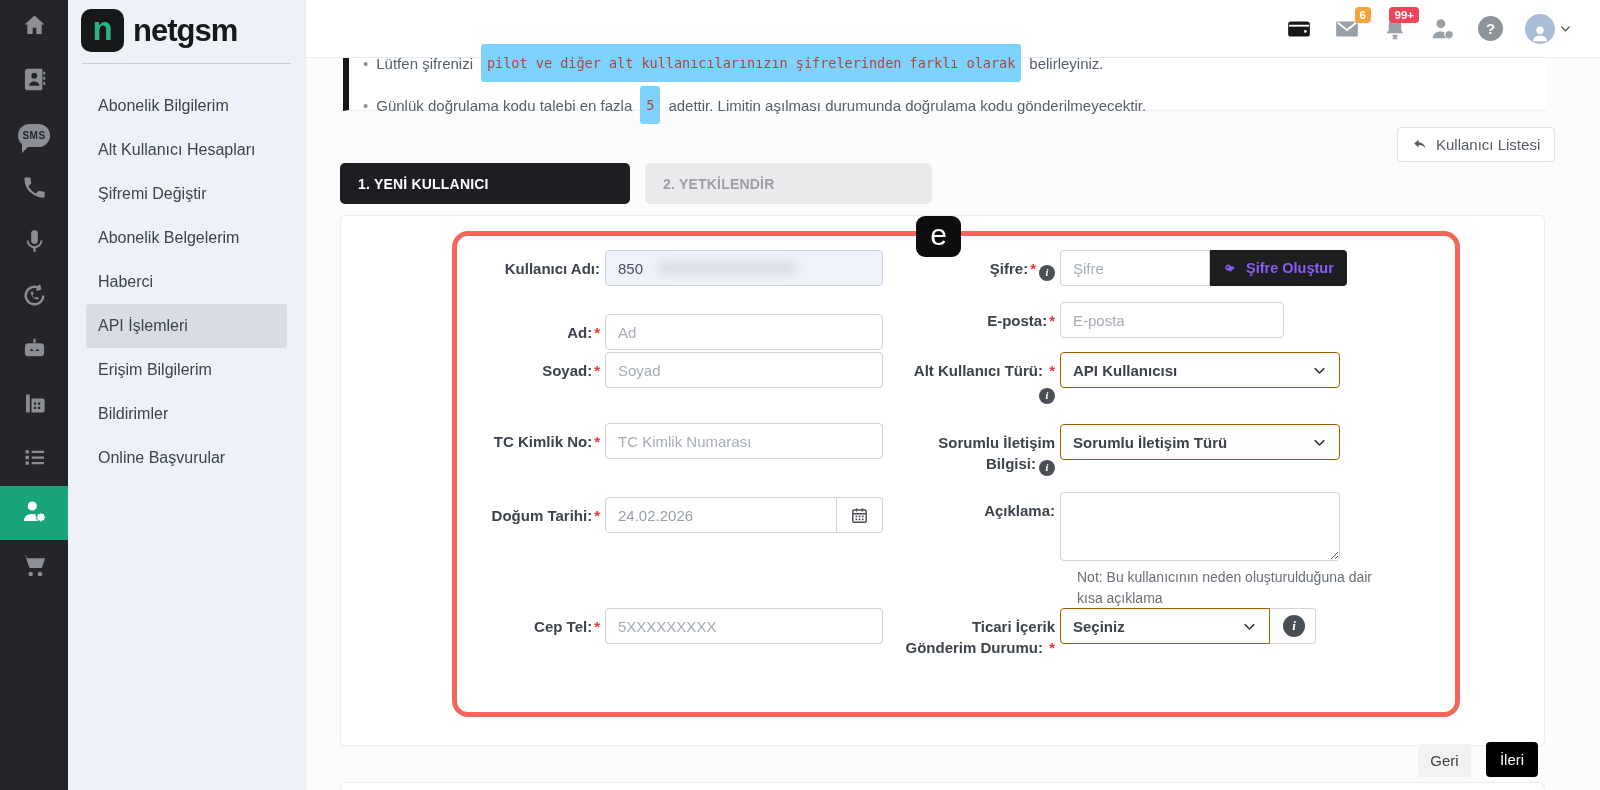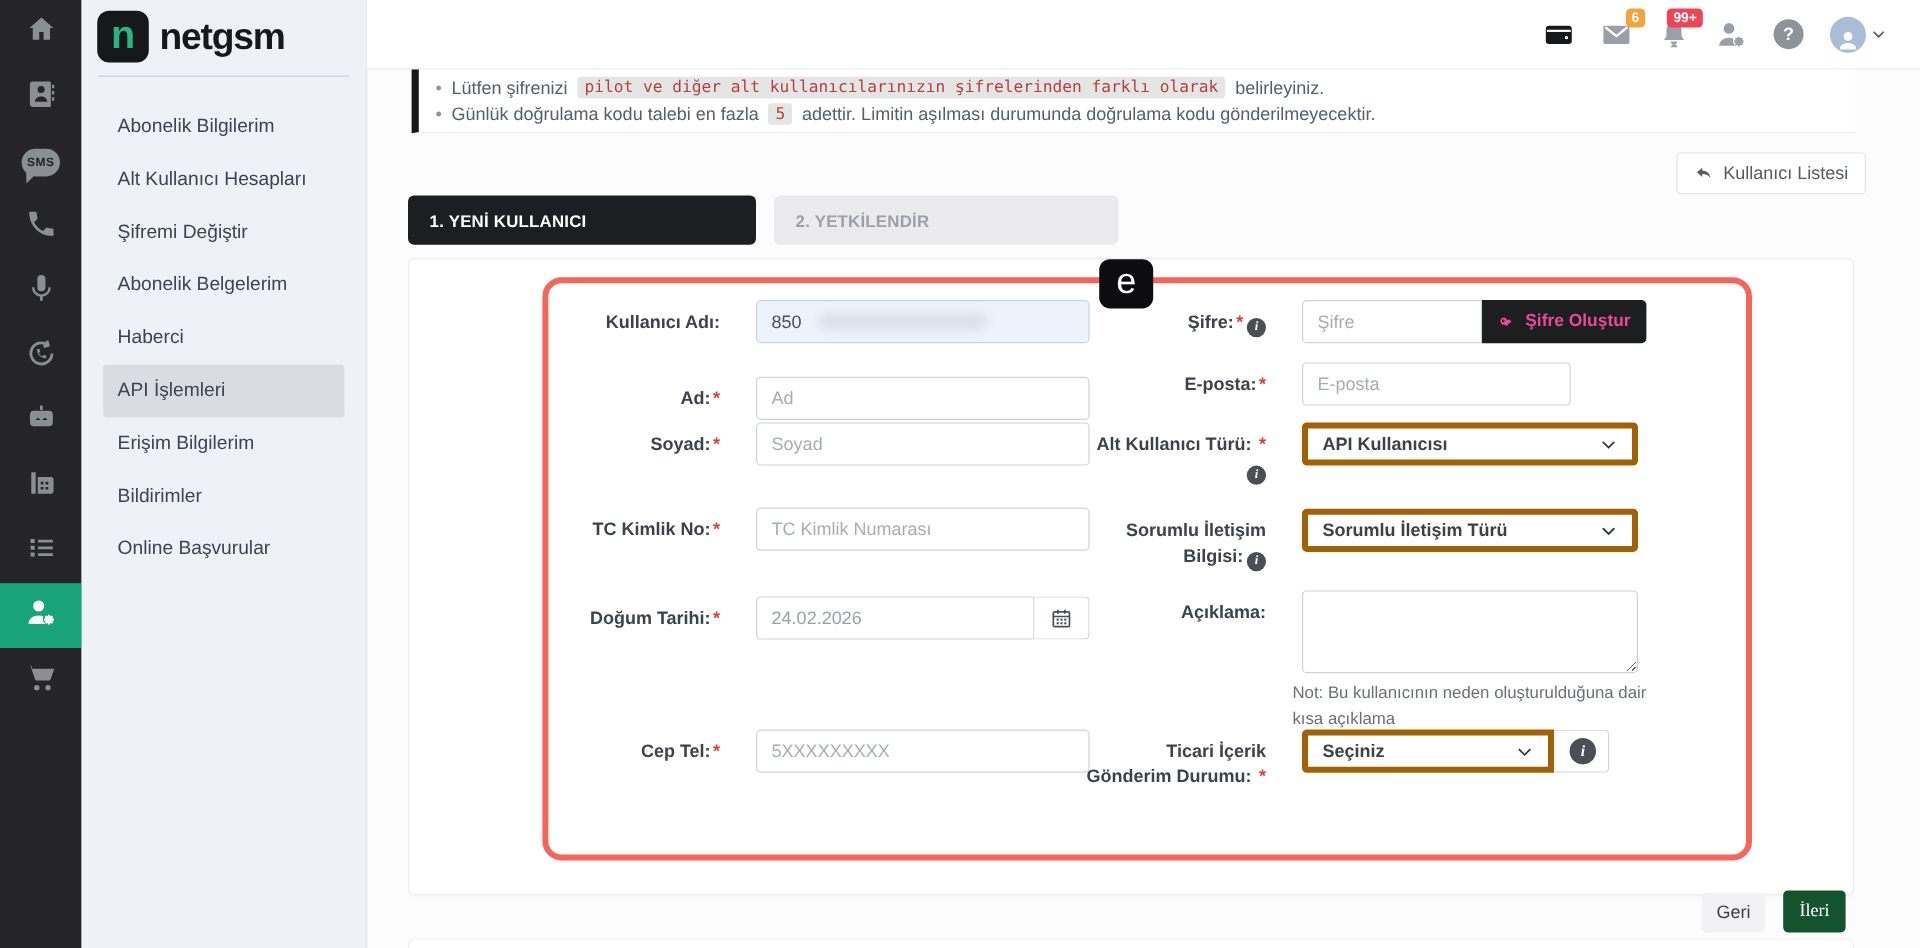--- a/index.html
+++ b/index.html
@@ -36,62 +36,62 @@
   .badge.red { background:#ef4358; }
   .help-circle { width:25px; height:25px; border-radius:50%; background:#8d9398; color:#fff; font-size:15px; font-weight:bold; display:flex; align-items:center; justify-content:center; cursor:pointer; }
   .avatar-wrap { display:flex; align-items:center; gap:4px; cursor:pointer; }
   .avatar { width:30px; height:30px; border-radius:50%; background:#a9bdd6; display:flex; align-items:flex-end; justify-content:center; overflow:hidden; }
   .avatar svg { width:22px; height:22px; color:#fff; }
 
   
   .notice { left:343px; top:58px; width:1203px; height:53px; background:#fff; border-left:6px solid #17181a; border-bottom:1px solid #f0f0f2; padding:6px 16px 6px 14px; display:flex; flex-direction:column; justify-content:center; gap:4px; }
   .notice-line { font-size:15px; color:#55606a; display:flex; align-items:center; gap:8px; white-space:nowrap; }
   .bullet { color:#8d949c; font-size:15px; }
-  .code { background:#e5e5e5; color:#b5413c; font-family:"DejaVu Sans Mono","Liberation Mono",monospace; font-size:13.5px; padding:1px 6px; border-radius:3px; }
+  .code { background:#7dd3fc; color:#b5413c; font-family:"DejaVu Sans Mono","Liberation Mono",monospace; font-size:13.5px; padding:11px 6px; border-radius:3px; }
 
   
   .user-list-btn { left:1397px; top:127px; height:35px; background:#fff; border:1px solid #e2e2e6; border-radius:4px; display:flex; align-items:center; gap:8px; padding:0 14px; font-size:15px; color:#555b63; cursor:pointer; }
   .user-list-btn svg { width:16px; height:16px; color:#555b63; }
   .tab { top:163px; height:41px; border-radius:5px; display:flex; align-items:center; padding-left:18px; font-size:14px; font-weight:bold; letter-spacing:.2px; cursor:pointer; }
   .tab.active { left:340px; width:290px; background:#1d1e21; color:#fff; }
   .tab.inactive { left:645px; width:287px; background:#ebebee; color:#9ea0a6; }
 
   
   .card { left:340px; top:215px; width:1205px; height:531px; background:#fff; border:1px solid #ececf1; border-radius:5px; box-shadow:0 1px 2px rgba(0,0,0,.02); }
   .redbox { left:452px; top:231px; width:1008px; height:486px; border:5px solid #f4665a; border-radius:16px; pointer-events:none; }
   .e-badge { left:916px; top:216px; width:45px; height:41px; background:#0d0d0f; border-radius:9px; color:#fff; font-size:30px; display:flex; align-items:center; justify-content:center; padding-bottom:3px; z-index:5; }
 
   .row { position:absolute; display:flex; align-items:flex-start; }
   .lbl { width:150px; text-align:right; padding-top:8px; font-size:15px; font-weight:bold; color:#3d434b; line-height:1.4; }
   .req { color:#e03a3a; margin-left:2px; }
   .info-dot { display:inline-block; width:16px; height:16px; border-radius:50%; background:#4a4f55; color:#fff; font-size:10.5px; font-weight:bold; text-align:center; line-height:16px; vertical-align:-2px; margin-left:3px; font-family:"Liberation Serif",serif; font-style:italic; }
-  .ctl { margin-left:30px; position:relative; }
+  .ctl { margin-left:5px; position:relative; }
 
   .inp { height:36px; border:1px solid #cfd2d8; border-radius:4px; padding:0 12px; font-size:15px; color:#45505a; background:#fff; font-family:inherit; outline:none; width:278px; }
   .inp::placeholder { color:#a7adb5; }
   .inp.right { width:224px; }
   .inp.readonly { background:#eef2fb; border-color:#c7d3e8; }
   .smudge { position:absolute; left:52px; top:12px; width:140px; height:12px; background:#ccd1da; filter:blur(5px); opacity:.65; border-radius:6px; pointer-events:none; }
 
   .group { display:flex; align-items:stretch; }
   .addon { width:46px; border:1px solid #cfd2d8; border-left:none; border-radius:0 4px 4px 0; display:flex; align-items:center; justify-content:center; background:#fff; cursor:pointer; }
   .addon svg { width:19px; height:19px; }
 
-  .gen-btn { height:36px; background:#1d1e20; color:#ec4899; font-size:14.5px; font-weight:bold; border:none; border-radius:0 4px 4px 0; display:flex; align-items:center; gap:7px; padding:0 13px; cursor:pointer; font-family:inherit; }
+  .gen-btn { height:36px; background:#1d1e20; color:#8b5cf6; font-size:14.5px; font-weight:bold; border:none; border-radius:0 4px 4px 0; display:flex; align-items:center; gap:7px; padding:0 13px; cursor:pointer; font-family:inherit; }
   .gen-btn svg { width:16px; height:16px; }
 
-  .sel { height:36px; border:5px solid #a16207; border-radius:4px; background:#fff; display:flex; align-items:center; justify-content:space-between; padding:0 12px; font-size:15px; color:#3c4248; font-weight:bold; cursor:pointer; }
+  .sel { height:36px; border:1px solid #a16207; border-radius:4px; background:#fff; display:flex; align-items:center; justify-content:space-between; padding:0 12px; font-size:15px; color:#3c4248; font-weight:bold; cursor:pointer; }
   .sel svg { width:15px; height:15px; color:#33383d; }
 
   .ta { width:280px; height:69px; border:1px solid #cfd2d8; border-radius:4px; padding:8px 10px; font-size:15px; color:#45505a; resize:both; font-family:inherit; outline:none; }
   .note { position:absolute; left:1077px; top:567px; width:296px; font-size:14px; color:#6a7077; line-height:1.5; }
 
   
   .btn-geri { left:1418px; top:744px; width:53px; height:33px; background:#f2f2f4; color:#404040; border:none; border-radius:4px; font-size:15px; font-family:inherit; cursor:pointer; }
-  .btn-ileri { left:1486px; top:742px; width:52px; height:35px; background:#14532d; color:#fff; border:none; border-radius:4px; font-size:15px; font-family:Liberation Serif, serif; cursor:pointer; }
+  .btn-ileri { left:1486px; top:742px; width:52px; height:35px; background:#000000; color:#fff; border:none; border-radius:4px; font-size:15px; font-family:Liberation Sans, sans-serif; cursor:pointer; }
   .footer-card { left:340px; top:782px; width:1205px; height:10px; background:#fff; border:1px solid #ededf2; border-bottom:none; border-radius:6px 6px 0 0; }
 </style>
 </head>
 <body>
 
 <div class="page">
 
   <nav class="abs rail">
     <div class="tile">
         <span><svg viewBox="0 0 24 24" fill="currentColor">

